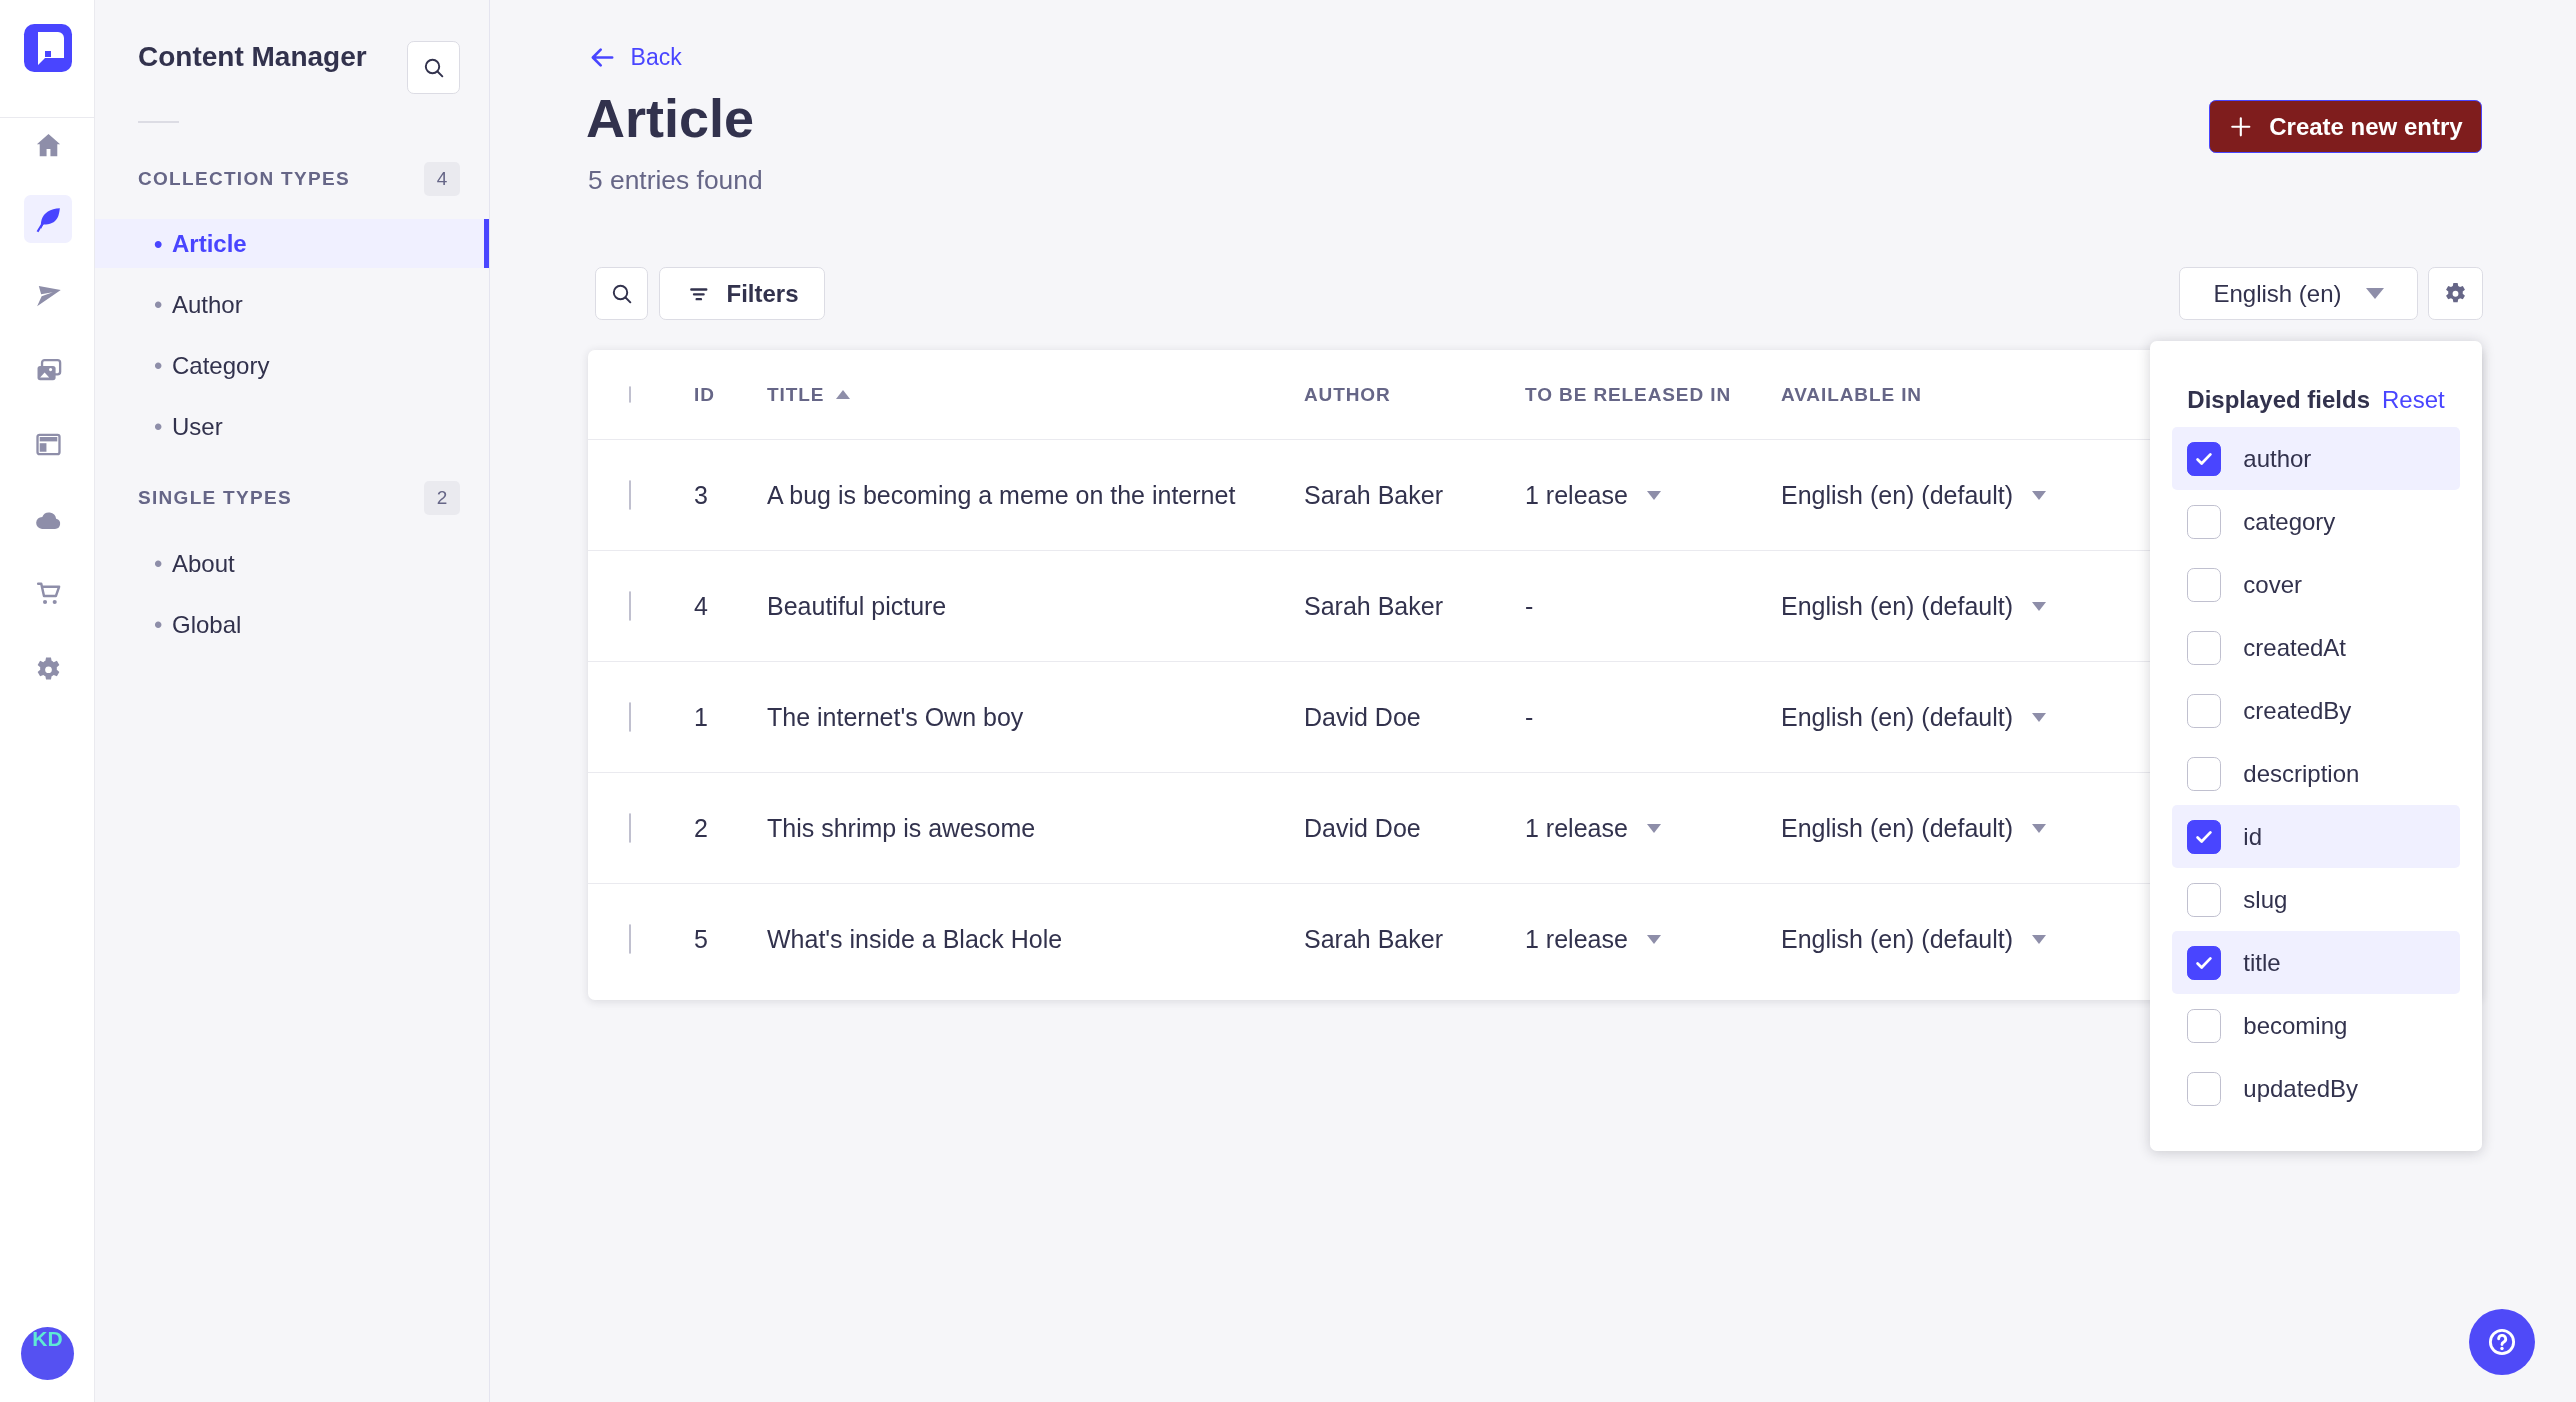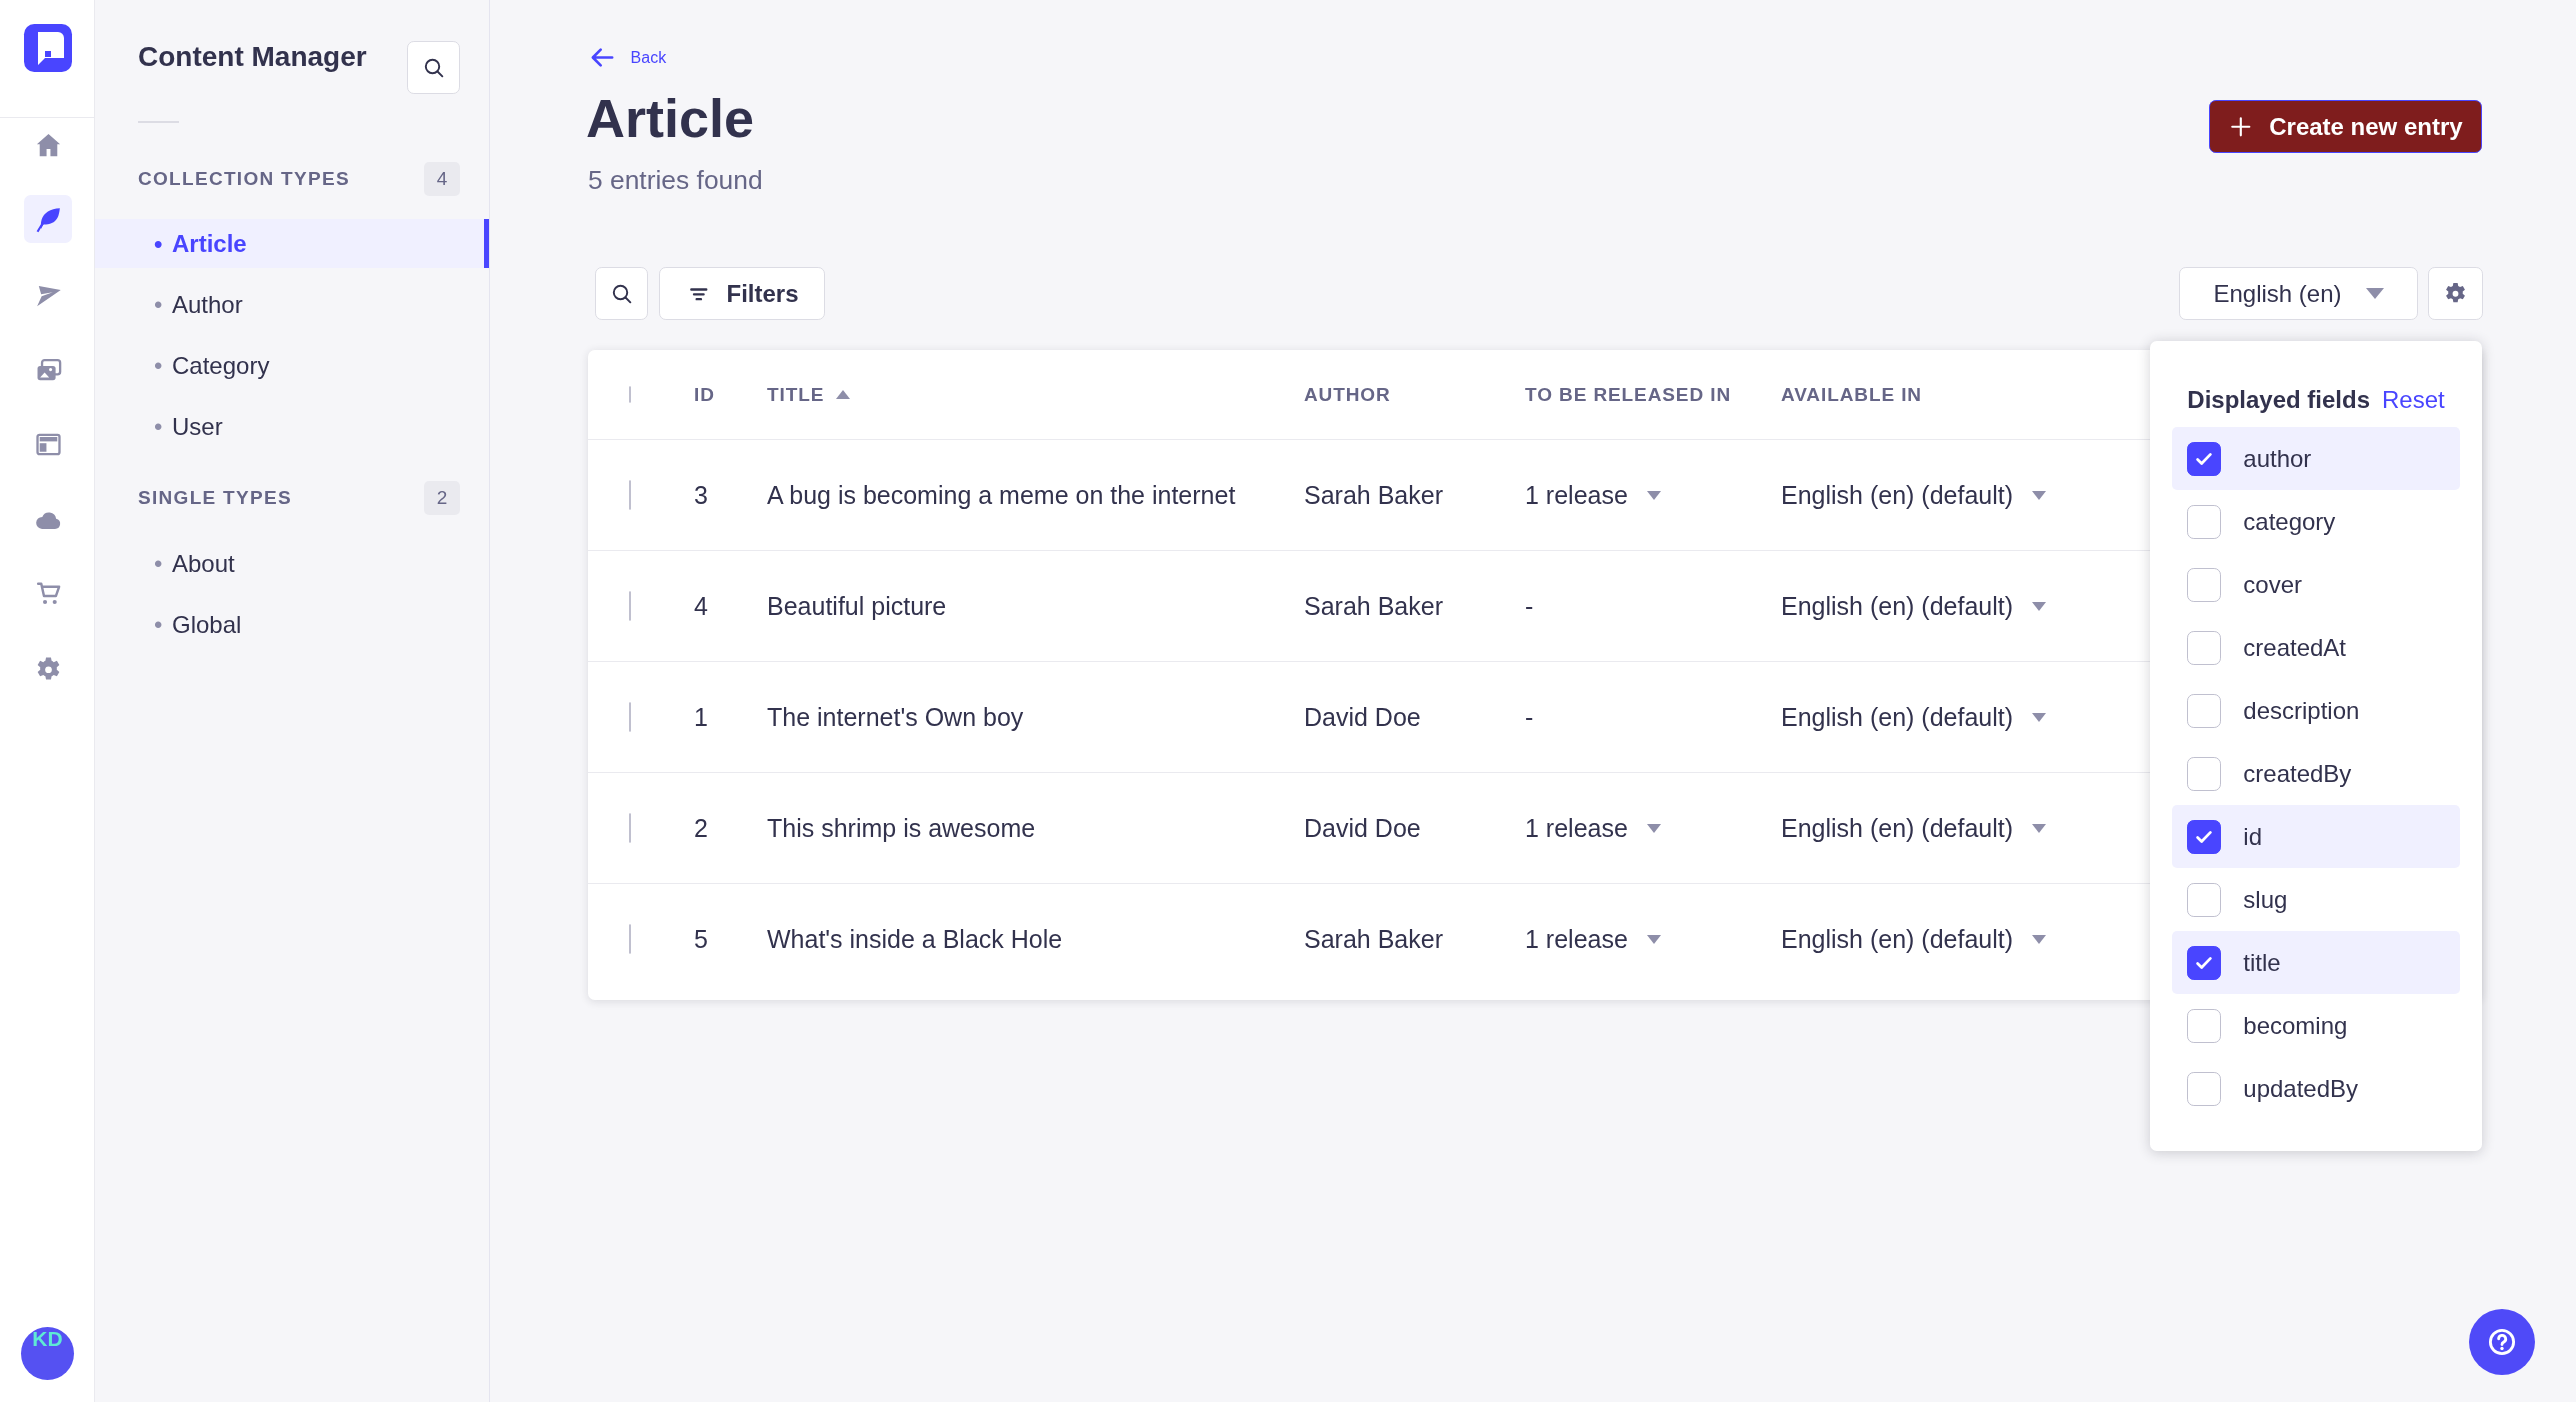--- a/index.html
+++ b/index.html
@@ -32,21 +32,21 @@
   .section-label { font-size:19px; font-weight:700; letter-spacing:1.3px; color:#666687; }
   .section-badge { min-width:36px; height:34px; padding:0 8.5px; background:#eaeaef; border-radius:5.1px; color:#666687; font-size:19px; display:flex; align-items:center; justify-content:center; }
   .nav-list { position:absolute; left:0; width:100%; list-style:none; }
   .nav-item { height:49px; margin-bottom:12px; display:flex; align-items:center; font-size:24px; color:#32324d; cursor:pointer; position:relative; }
   .nav-item::before { content:"•"; position:absolute; left:59px; color:#8e8ea9; font-size:24px; }
   .nav-item .nav-label { margin-left:77px; }
   .nav-item.active { background:#f0f0ff; color:#4945ff; font-weight:600; border-right:5.1px solid #4945ff; }
   .nav-item.active::before { color:#4945ff; }
 
   
-  .back-link { position:absolute; left:588px; top:43px; display:flex; align-items:center; gap:13.6px; color:#4945ff; font-size:16px; text-decoration:none; cursor:pointer; }
+  .back-link { position:absolute; left:588px; top:43px; display:flex; align-items:center; gap:13.6px; color:#4945ff; font-size:23px; text-decoration:none; cursor:pointer; }
   .back-link svg { width:29px; height:29px; }
   .page-title { position:absolute; left:586px; top:87px; font-size:54px; font-weight:700; color:#32324d; }
   .page-subtitle { position:absolute; left:588px; top:165px; font-size:26.4px; color:#666687; }
   .create-btn { position:absolute; left:2209px; top:100px; width:273px; height:53px; background:#7f1d1d; border:0.9px solid #4945ff; border-radius:6.8px; color:#fff; font-size:24px; font-weight:600; display:flex; align-items:center; justify-content:center; gap:15.3px; }
   .create-btn svg { width:25.6px; height:25.6px; }
 
   
   .tool-search { position:absolute; left:595px; top:267px; width:53px; height:53px; background:#fff; border:0.9px solid #dcdce4; border-radius:6.8px; display:flex; align-items:center; justify-content:center; }
   .tool-search svg { width:25.6px; height:25.6px; }
   .filters-btn { position:absolute; left:659px; top:267px; height:53px; padding:0 25.6px; background:#fff; border:0.9px solid #dcdce4; border-radius:6.8px; font-size:24px; font-weight:600; color:#32324d; display:flex; align-items:center; gap:15.3px; }
@@ -371,28 +371,28 @@
     <span class="fcb">
       
     </span>
     <span class="field-label">createdAt</span>
   </div>
 
   <div class="field-row">
     <span class="fcb">
       
     </span>
+    <span class="field-label">createdBy</span>
+  </div>
+
+  <div class="field-row">
+    <span class="fcb">
+      
+    </span>
     <span class="field-label">description</span>
-  </div>
-
-  <div class="field-row">
-    <span class="fcb">
-      
-    </span>
-    <span class="field-label">createdBy</span>
   </div>
 
   <div class="field-row checked">
     <span class="fcb">
       <svg viewBox="0 0 24 24">
             <path d="M5 12.6l4.4 4.3L19 7" fill="none" stroke="#fff" stroke-width="3" stroke-linecap="round" stroke-linejoin="round"></path>
           </svg>
     </span>
     <span class="field-label">id</span>
   </div>

